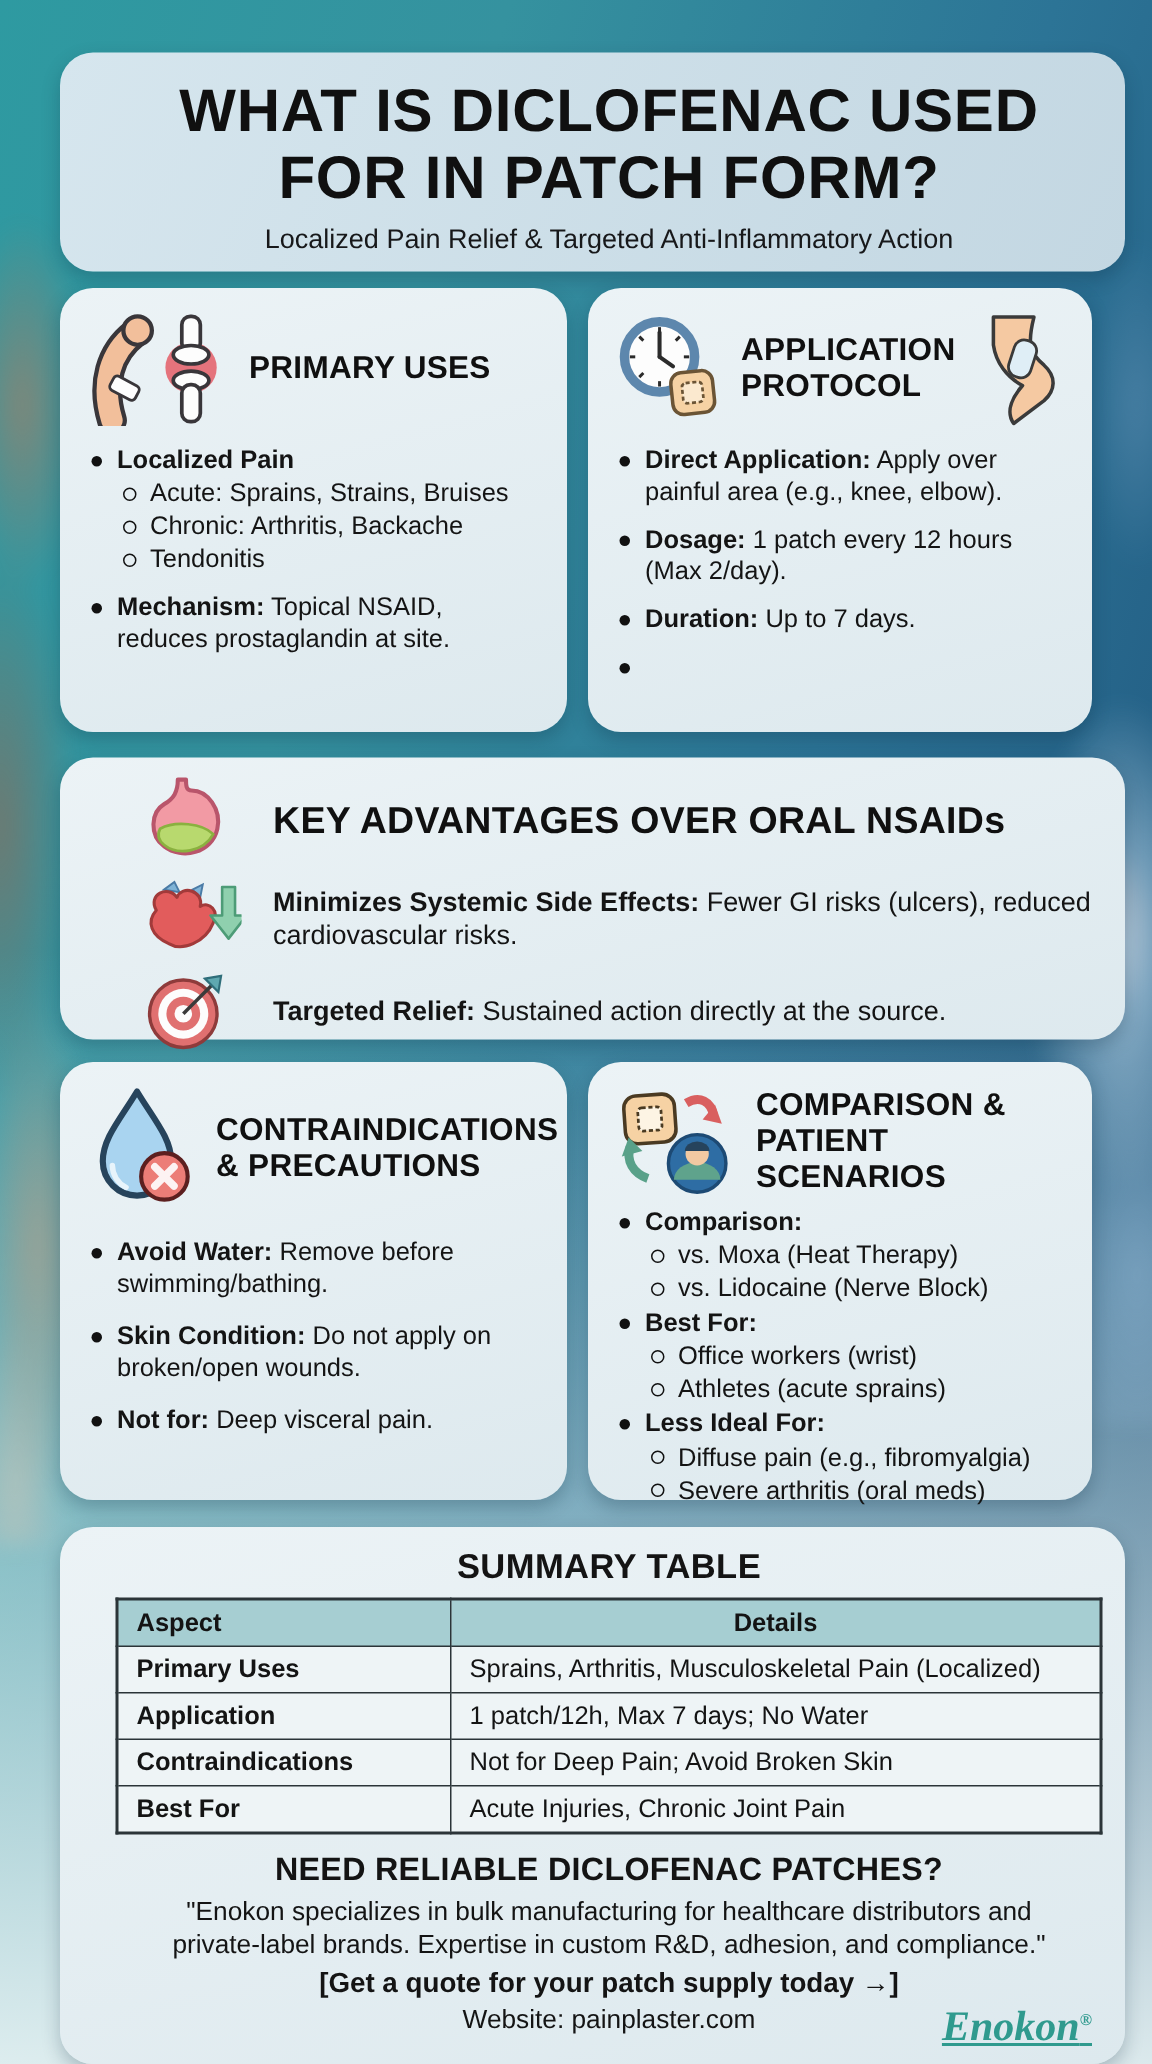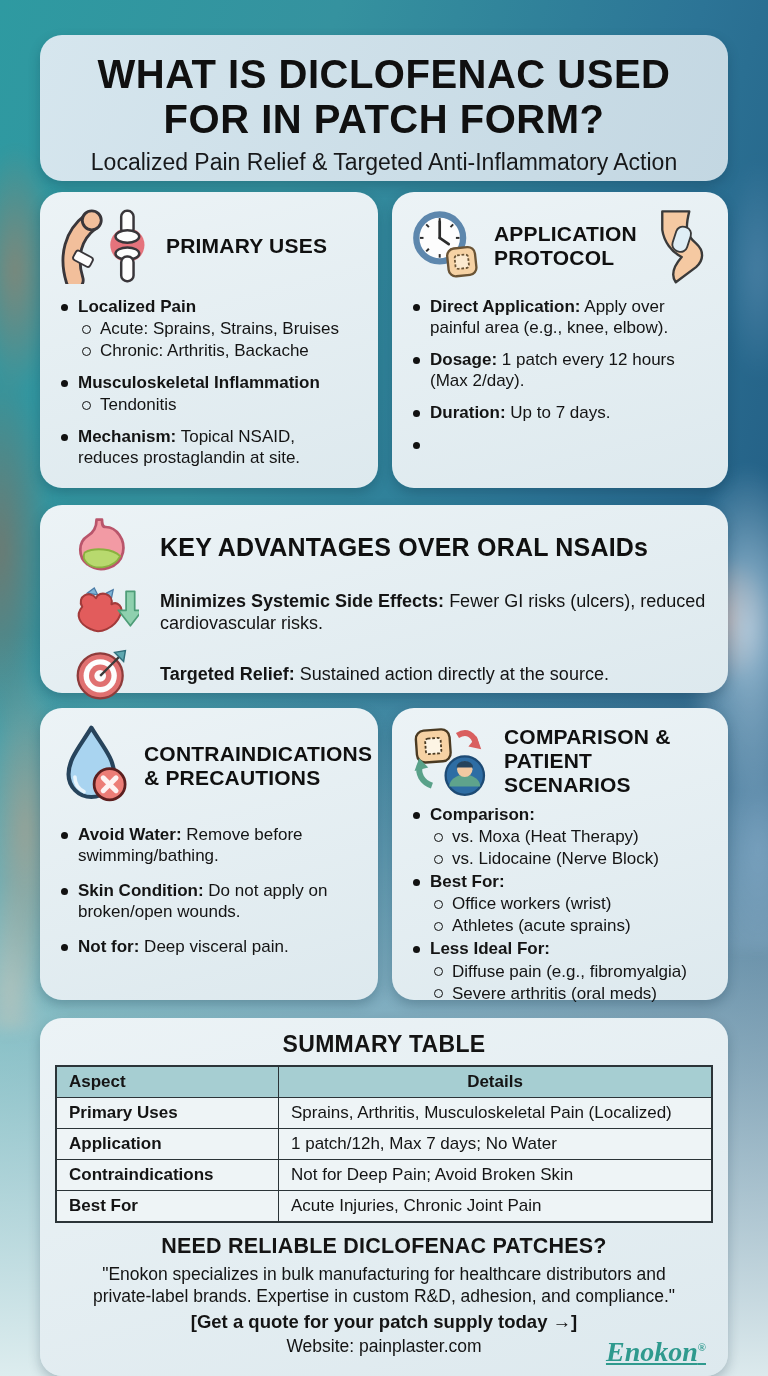--- a/index.html
+++ b/index.html
@@ -19,25 +19,25 @@
       radial-gradient(45px 160px at 40px 860px,rgba(214,199,183,.7),rgba(214,199,183,0) 70%);}
   .bg-knee{position:absolute;right:-40px;top:430px;width:200px;height:520px;filter:blur(6px);opacity:.9;
     background:
       radial-gradient(90px 230px at 140px 200px,rgba(195,220,238,.9),rgba(195,220,238,0) 72%),
       radial-gradient(60px 90px at 120px 190px,rgba(247,150,110,.85),rgba(247,150,110,0) 70%),
       radial-gradient(80px 220px at 150px 420px,rgba(148,185,214,.6),rgba(148,185,214,0) 75%);}
   .bg-armr{position:absolute;right:-20px;top:120px;width:90px;height:300px;filter:blur(8px);opacity:.5;
     background:radial-gradient(45px 150px at 60px 150px,rgba(120,160,195,.8),rgba(120,160,195,0) 75%);}
 
   .card{position:absolute;border-radius:22px;background:linear-gradient(165deg,#ecf3f6 0%,#dde9ee 100%);
-    box-shadow:0 5px 12px rgba(10,40,60,.25);}
+    box-shadow:0 5px 12px rgba(10,40,60,.25);padding-left:22px;}
   .card-header{left:40px;top:35px;width:688px;height:146px;
     background:linear-gradient(115deg,#d6e6ee 0%,#c3d7e2 100%);text-align:center;}
   .title{font-weight:bold;font-size:40px;line-height:1.12;letter-spacing:.5px;margin-top:17px;color:#101010;}
-  .subtitle{font-size:23px;margin-top:7px;color:#17181a;}
+  .subtitle{font-size:18px;margin-top:7px;color:#17181a;}
 
   .card-pad{padding:16px 18px 12px 18px;box-sizing:border-box;}
   .hd-row{display:flex;align-items:center;gap:12px;}
   .hd{font-weight:bold;font-size:21px;line-height:1.15;letter-spacing:.2px;color:#101010;}
   .hd.big{font-size:25px;}
 
   .bullets{margin-top:12px;}
   .b-item{display:flex;margin-top:11px;}
   .b-item.tight{margin-top:2px;}
   .b-dot{flex:0 0 auto;width:7px;height:7px;border-radius:50%;background:#111;margin:7.5px 10px 0 3px;}
@@ -114,24 +114,20 @@
       </div>
       <div class="subs">
         <div class="s-item">
             <span class="s-ring"></span>
             <span class="b-txt">Acute: Sprains, Strains, Bruises</span>
           </div>
         <div class="s-item">
             <span class="s-ring"></span>
             <span class="b-txt">Chronic: Arthritis, Backache</span>
           </div>
-      </div>
-      <div class="b-item">
-        <span class="b-dot"></span>
-        <span class="b-txt"><span class="lbl">Musculoskeletal Inflammation</span></span>
       </div>
       <div class="subs">
         <div class="s-item">
             <span class="s-ring"></span>
             <span class="b-txt">Tendonitis</span>
           </div>
       </div>
       <div class="b-item">
         <span class="b-dot"></span>
         <span class="b-txt"><span class="lbl">Mechanism:</span> <span>Topical NSAID, reduces prostaglandin at site.</span></span>

